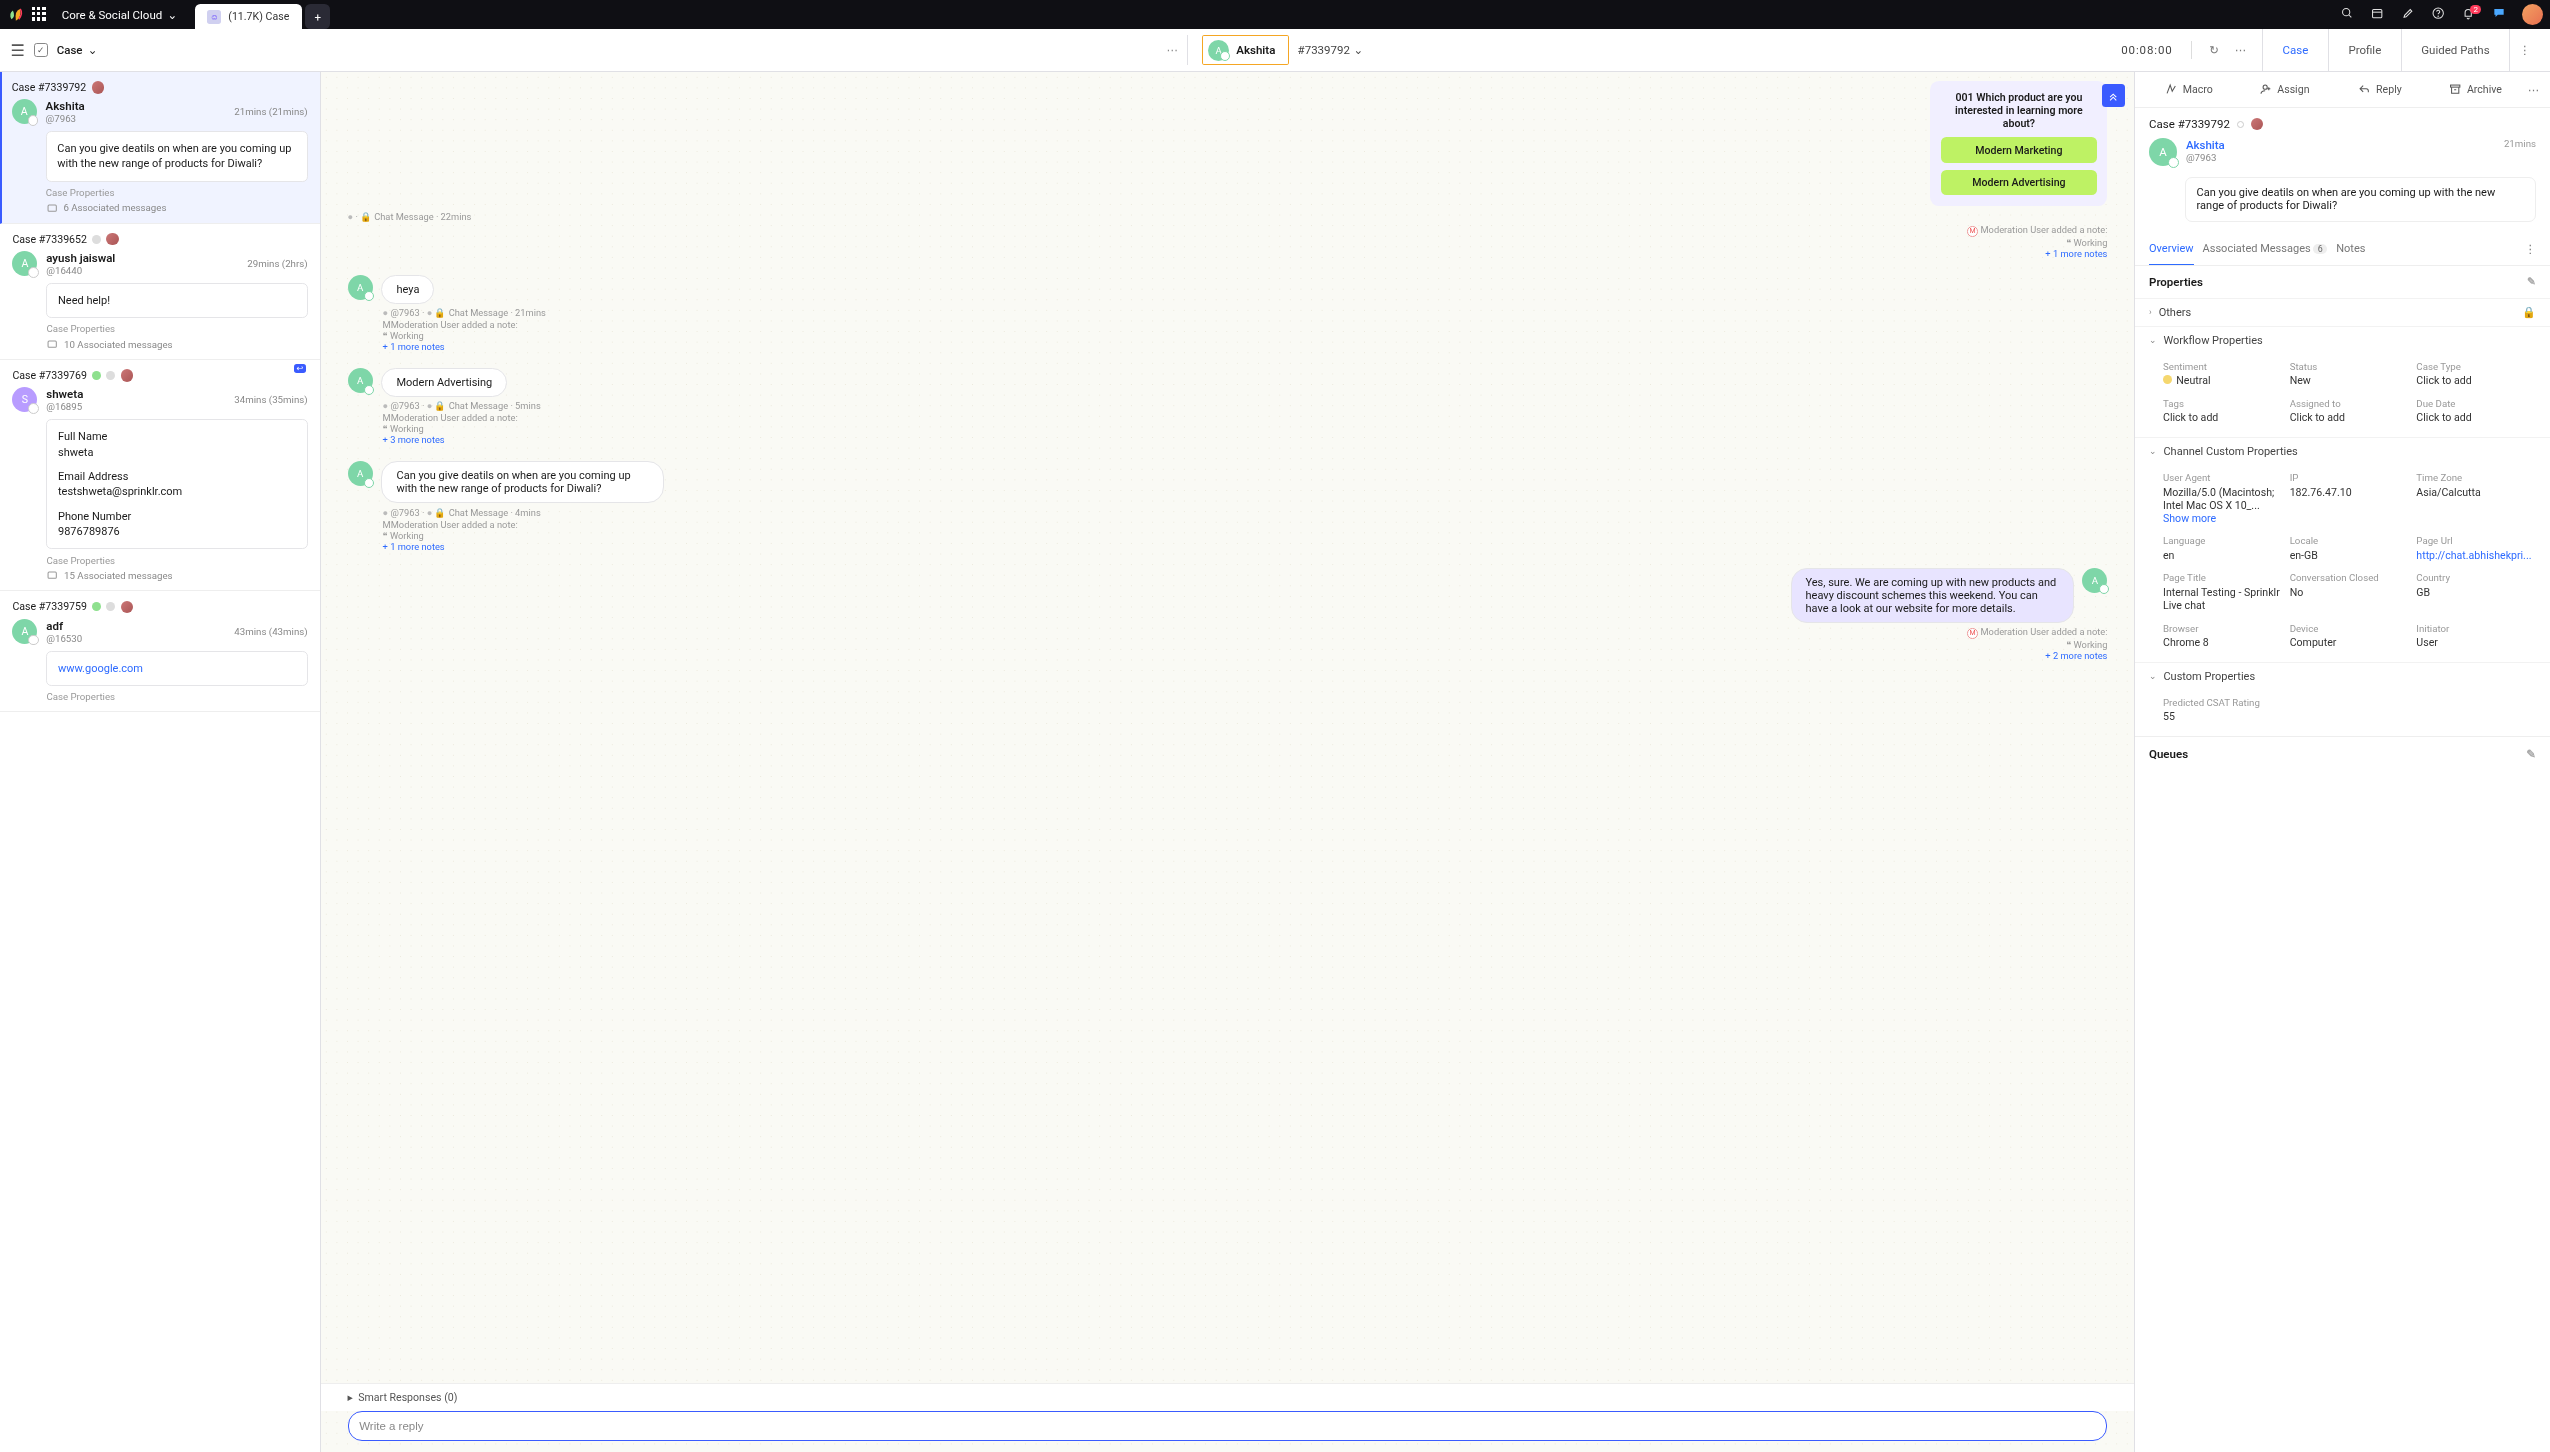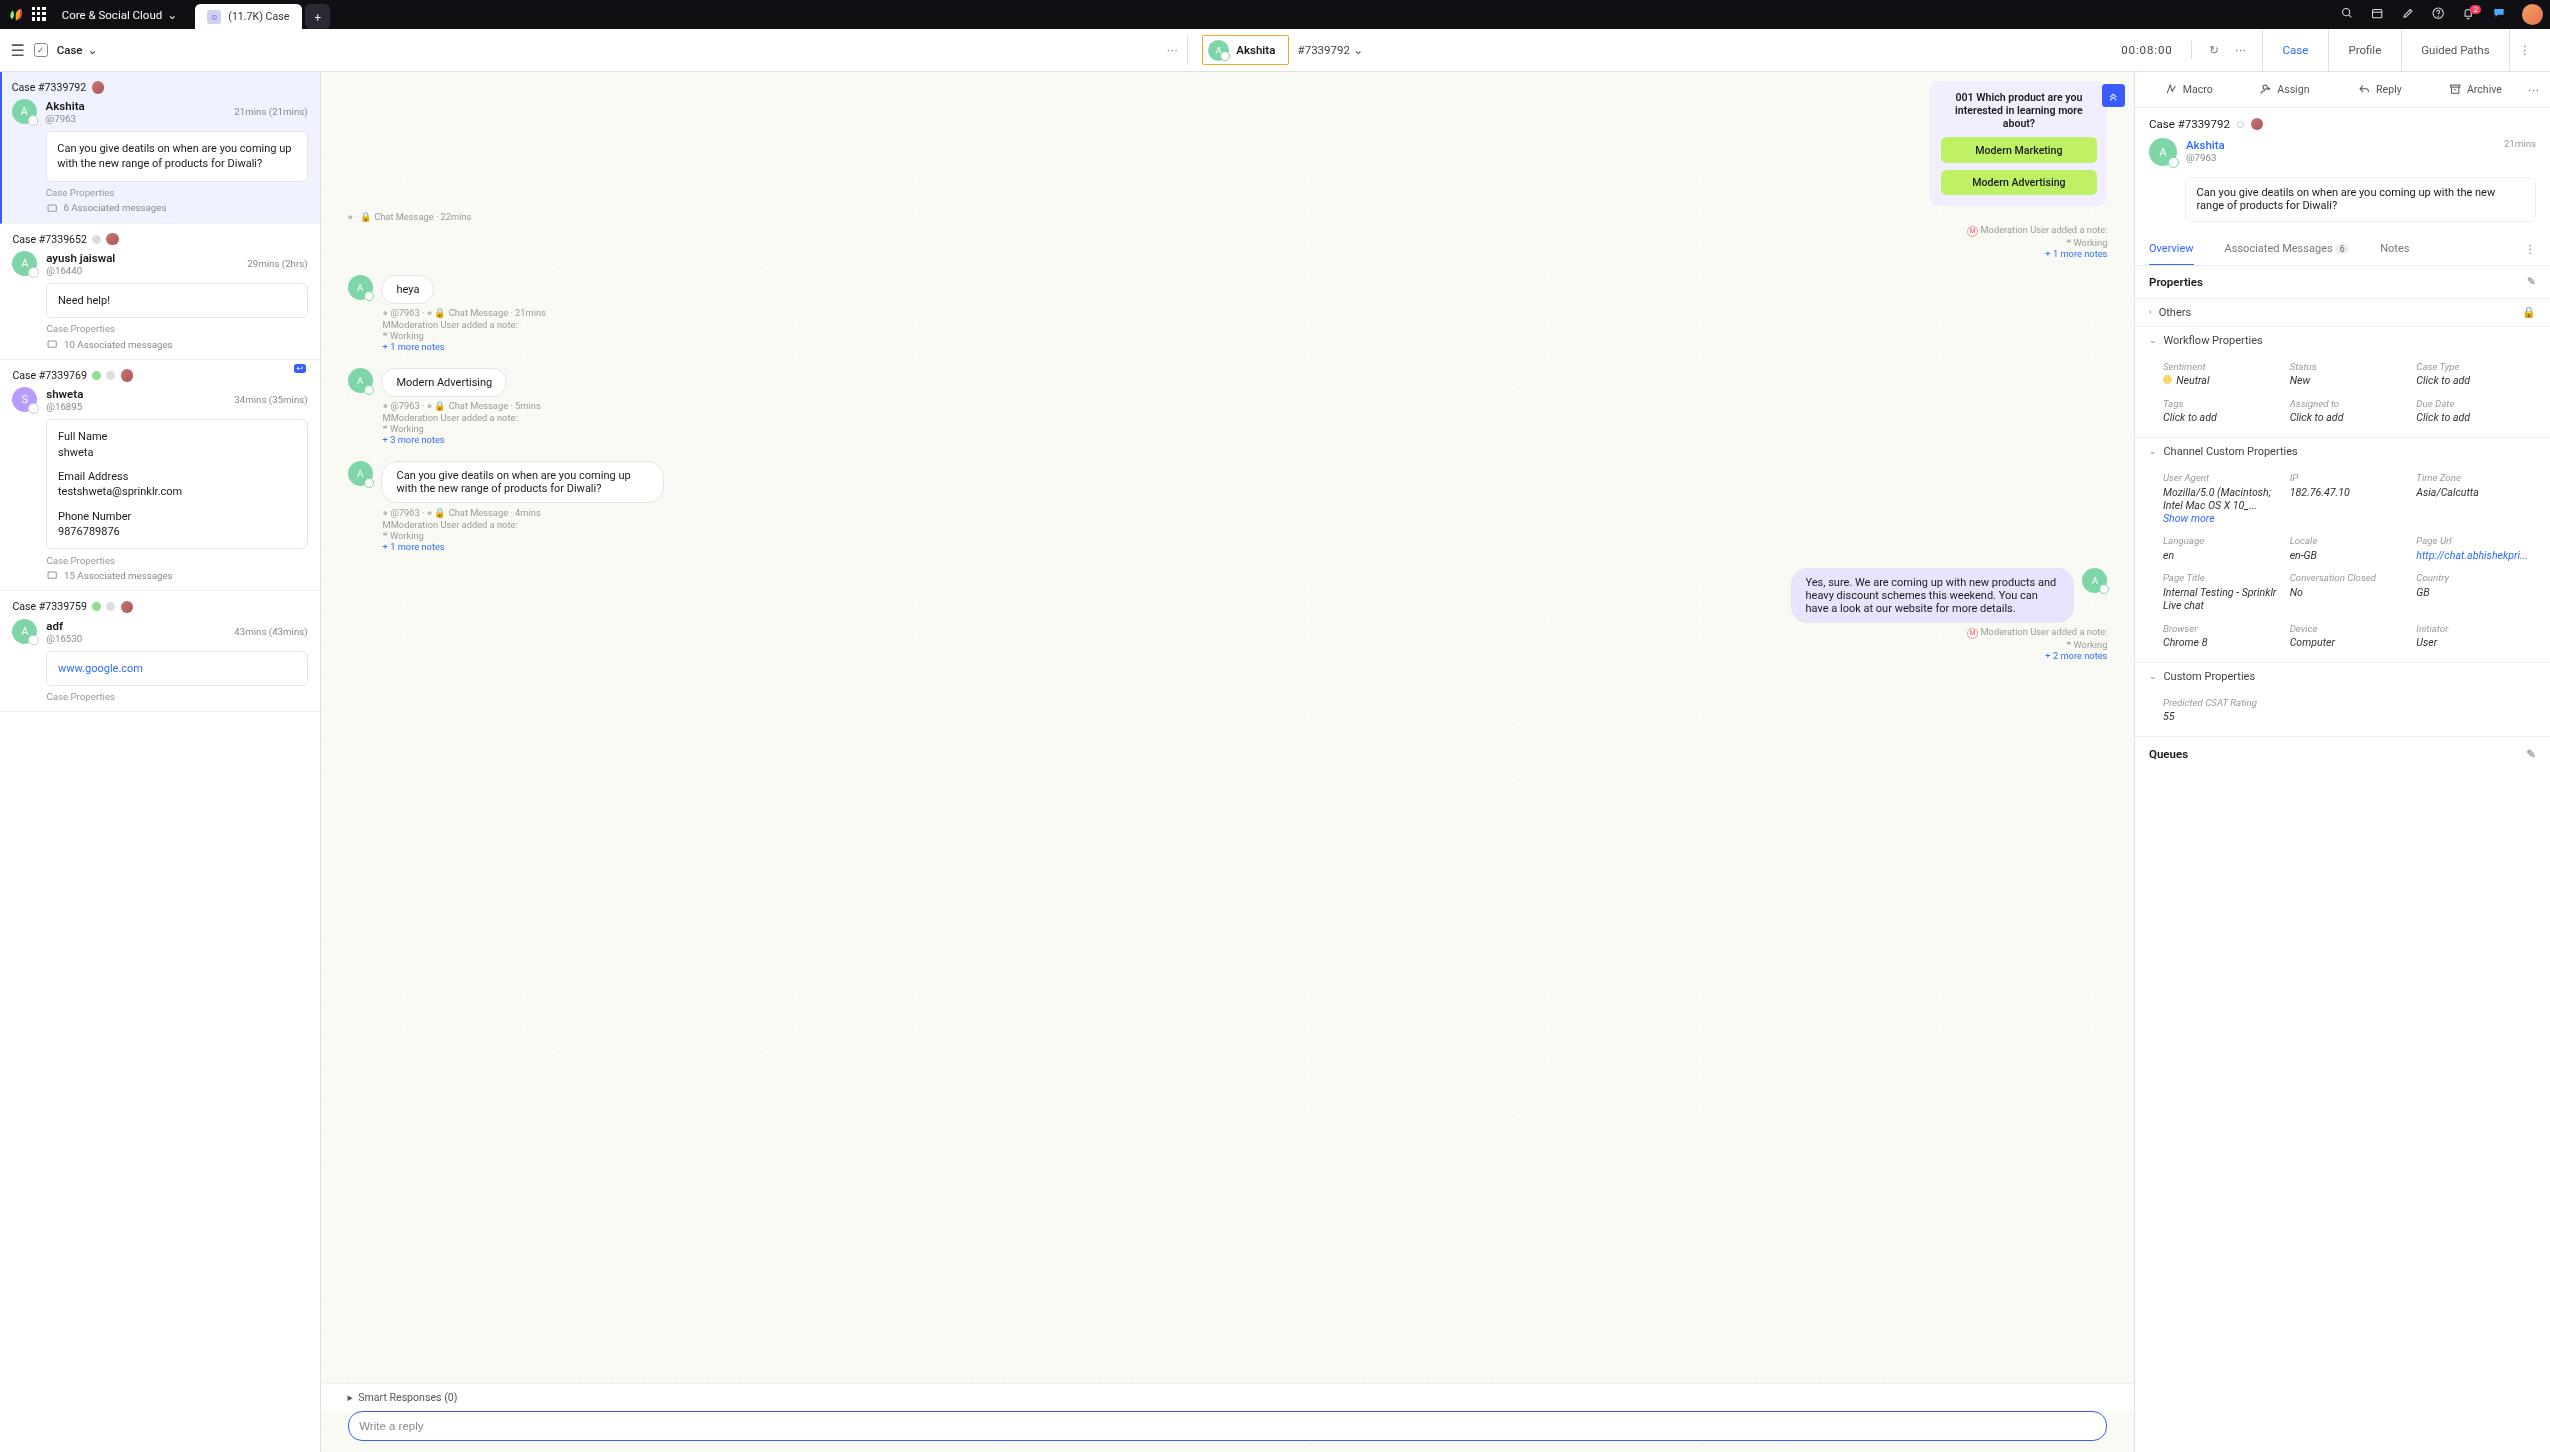--- a/index.html
+++ b/index.html
@@ -94,32 +94,32 @@
 .r-head { padding:8.9px 14px 0 14px; display:flex; align-items:center; gap:7px; font-size:11.5px;}
 .r-head .dot{width:7px;height:7px;border-radius:50%;border:0.9px solid #ccc;}
 .r-head .mini-av{width:12.4px;height:12.4px;border-radius:50%;background:linear-gradient(135deg,#c77,#a55);}
 .r-person { padding: 7px 14px; display:flex; gap:8.9px;}
 .r-person .rav{width:28px;height:28px;border-radius:50%;background:#7ed6a8;color:#fff;display:flex;align-items:center;justify-content:center;position:relative;}
 .r-person .rav::after{content:'';position:absolute;bottom:-1.8px;right:-1.8px;width:8.9px;height:8.9px;border-radius:50%;background:#fff;border:0.9px solid #7ed6a8;}
 .r-person .rname{color:#2e6bff;font-weight:500;font-size:11.5px;}
 .r-person .rhandle{font-size:9.7px;color:#888;}
 .r-person .rtime{margin-left:auto;font-size:9.7px;color:#999;}
 .r-preview { margin:3.5px 14px 10.6px 50px; border:0.9px solid #eee; border-radius:7px; padding:8.9px 10.6px; font-size:11px;}
-.r-tabs { display:flex; border-bottom:0.9px solid #eee; padding:0 14px; gap:31px; align-items:center;}
+.r-tabs { display:flex; border-bottom:0.9px solid #eee; padding:0 14px; gap:9px; align-items:center;}
 .r-tabs .rt{ padding:8.9px 0; font-size:11px; color:#777;}
 .r-tabs .rt.active{ color:#2e6bff; border-bottom:1.8px solid #2e6bff;}
 .r-tabs .count{background:#eee;border-radius:7px;padding:0 4.4px;font-size:8.9px;color:#666;}
 .r-tabs .spacer{flex:1;}
 
 .section-h { padding:8.9px 14px; font-weight:600; font-size:11.5px; display:flex; align-items:center;}
 .section-h .pencil{margin-left:auto;color:#aaa;font-size:10.6px;}
 .collapsible { padding:7px 14px; font-size:11px; display:flex; align-items:center; gap:7px; border-top:0.9px solid #f2f2f2; color:#444;}
 .collapsible .caret{color:#888;font-size:8.9px;}
 .collapsible .lock-i{margin-left:auto;color:#aaa;}
-.props-grid { display:grid; grid-template-columns: 1fr 1fr 1fr; gap:10.6px 7px; padding:7px 14px 12.4px 28px;font-style:italic;}
+.props-grid { display:grid; grid-template-columns: 1fr 1fr 1fr; gap:10.6px 7px; padding:7px 14px 12.4px 28px;}
 .prop .plabel{font-size:9.7px;color:#999;margin-bottom:2.7px;}
 .prop .pval{font-size:10.6px;color:#333;}
 .prop .pval.link{color:#2e6bff;}
 .prop .pval .sentiment-dot{display:inline-block;width:8.9px;height:8.9px;border-radius:50%;background:#f5d76e;margin-right:4.4px;}
 .prop .showmore{color:#2e6bff;}
 .queues { padding:10.6px 14px; font-weight:600; font-size:11.5px; border-top:0.9px solid #eee; display:flex; align-items:center;}
 .queues .pencil{margin-left:auto;color:#aaa;}
 
 .link-text{color:#2e6bff;}
 .sl-badge{position:absolute;right:1.8px;top:-5.3px;background:#3a5bff;color:#fff;font-size:8px;padding:0 2.7px;border-radius:2.7px;}

